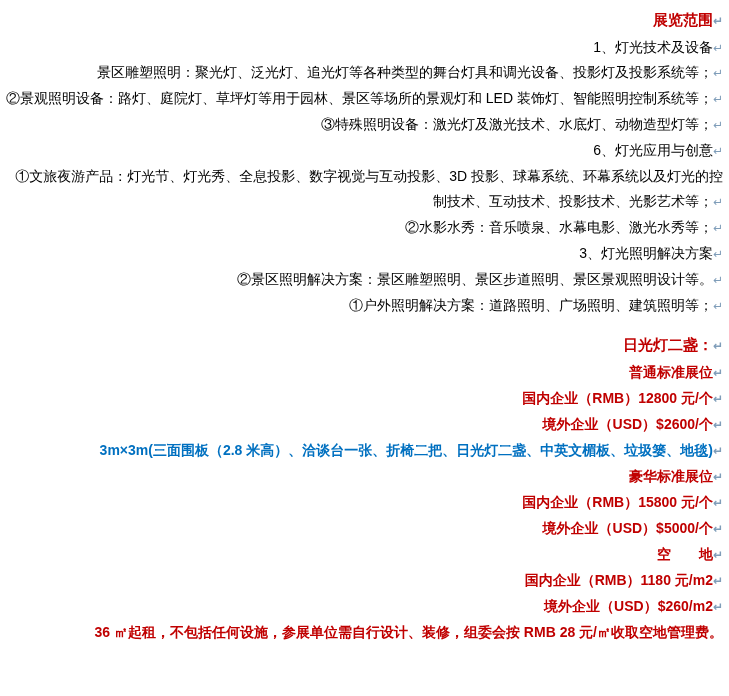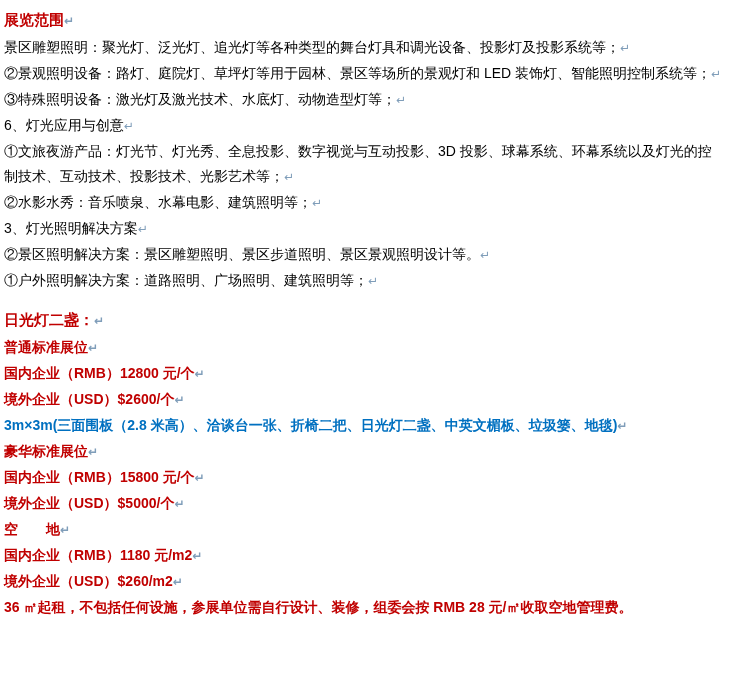--- a/index.html
+++ b/index.html
@@ -14,20 +14,21 @@
     font-size: 14px;
     color: #000000;
     overflow: hidden;
   }
   .page {
     position: relative;
     width: 729px;
     height: 696px;
     padding: 6px 6px 0 4px;
     box-sizing: border-box;
+    text-align: right;
   }
   .line {
     line-height: 25px;
     white-space: nowrap;
   }
   .wrapline {
     line-height: 25px;
   }
   .heading {
     font-weight: bold;
@@ -58,20 +59,23 @@
 </style>
 </head>
 <body>
 
 <div class="page">
 
   <div class="line heading">
     <span>展览范围</span><span class="pilcrow">↵</span>
   </div>
 
+  <div class="line tight">
+    <span>1、灯光技术及设备</span><span class="pilcrow">↵</span>
+  </div>
 
   <div class="wrapline">
     <span>景区雕塑照明：聚光灯、泛光灯、追光灯等各种类型的舞台灯具和调光设备、投影灯及投影系统等；</span><span class="pilcrow">↵</span>
   </div>
 
   <div class="wrapline">
     <span>②景观照明设备：路灯、庭院灯、草坪灯等用于园林、景区等场所的景观灯和 LED 装饰灯、智能照明控制系统等；</span><span class="pilcrow">↵</span>
   </div>
 
   <div class="line">
@@ -80,21 +84,21 @@
 
   <div class="line">
     <span>6、灯光应用与创意</span><span class="pilcrow">↵</span>
   </div>
 
   <div class="wrapline">
     <span>①文旅夜游产品：灯光节、灯光秀、全息投影、数字视觉与互动投影、3D 投影、球幕系统、环幕系统以及灯光的控制技术、互动技术、投影技术、光影艺术等；</span><span class="pilcrow">↵</span>
   </div>
 
   <div class="line">
-    <span>②水影水秀：音乐喷泉、水幕电影、建筑照明等；</span><span class="pilcrow">↵</span>
+    <span>②水影水秀：音乐喷泉、水幕电影、激光水秀等；</span><span class="pilcrow">↵</span>
   </div>
 
   <div class="line">
     <span>3、灯光照明解决方案</span><span class="pilcrow">↵</span>
   </div>
 
   <div class="line">
     <span>②景区照明解决方案：景区雕塑照明、景区步道照明、景区景观照明设计等。</span><span class="pilcrow">↵</span>
   </div>
 

